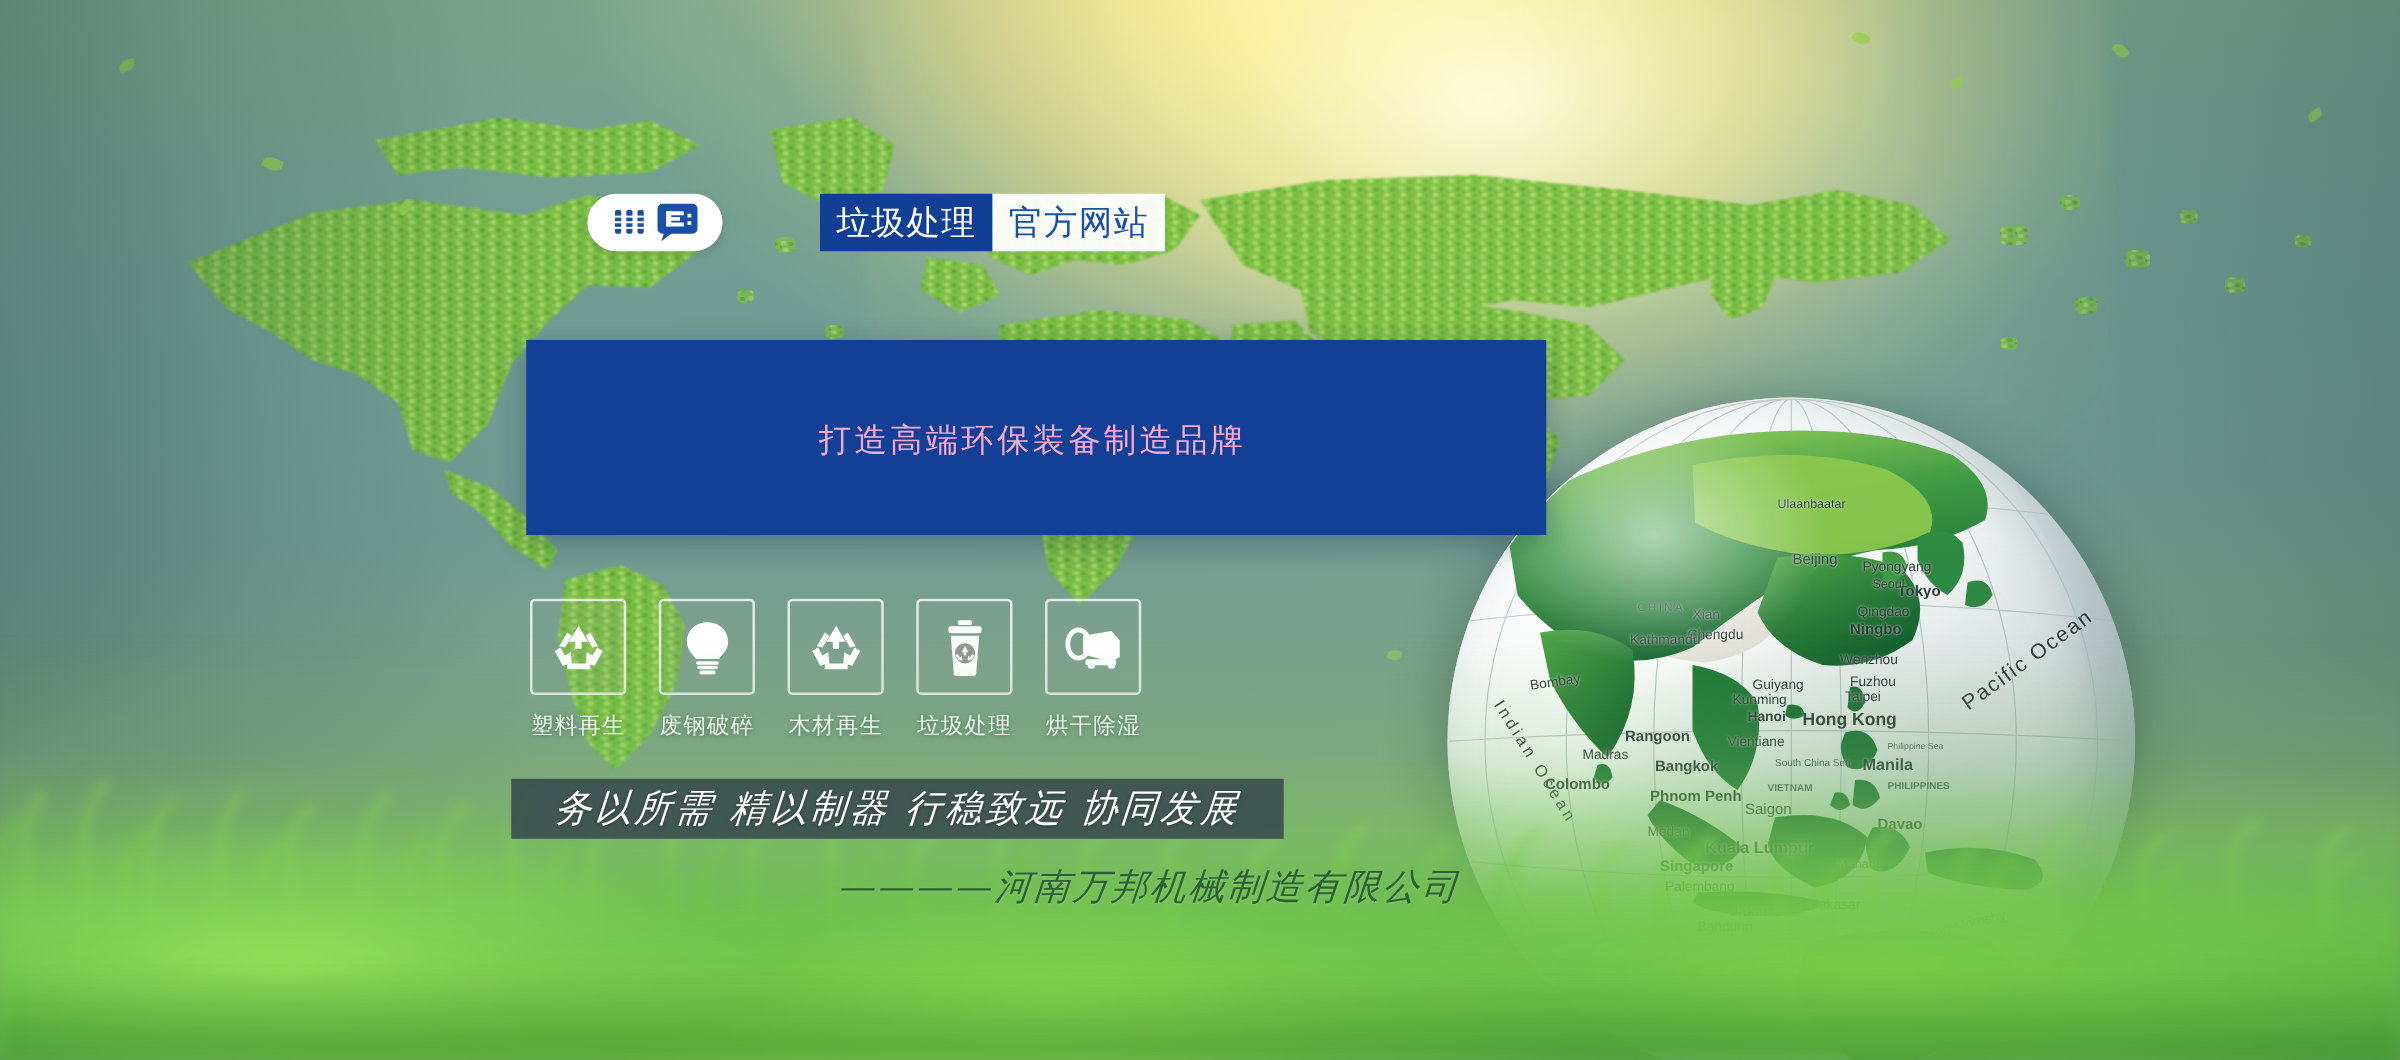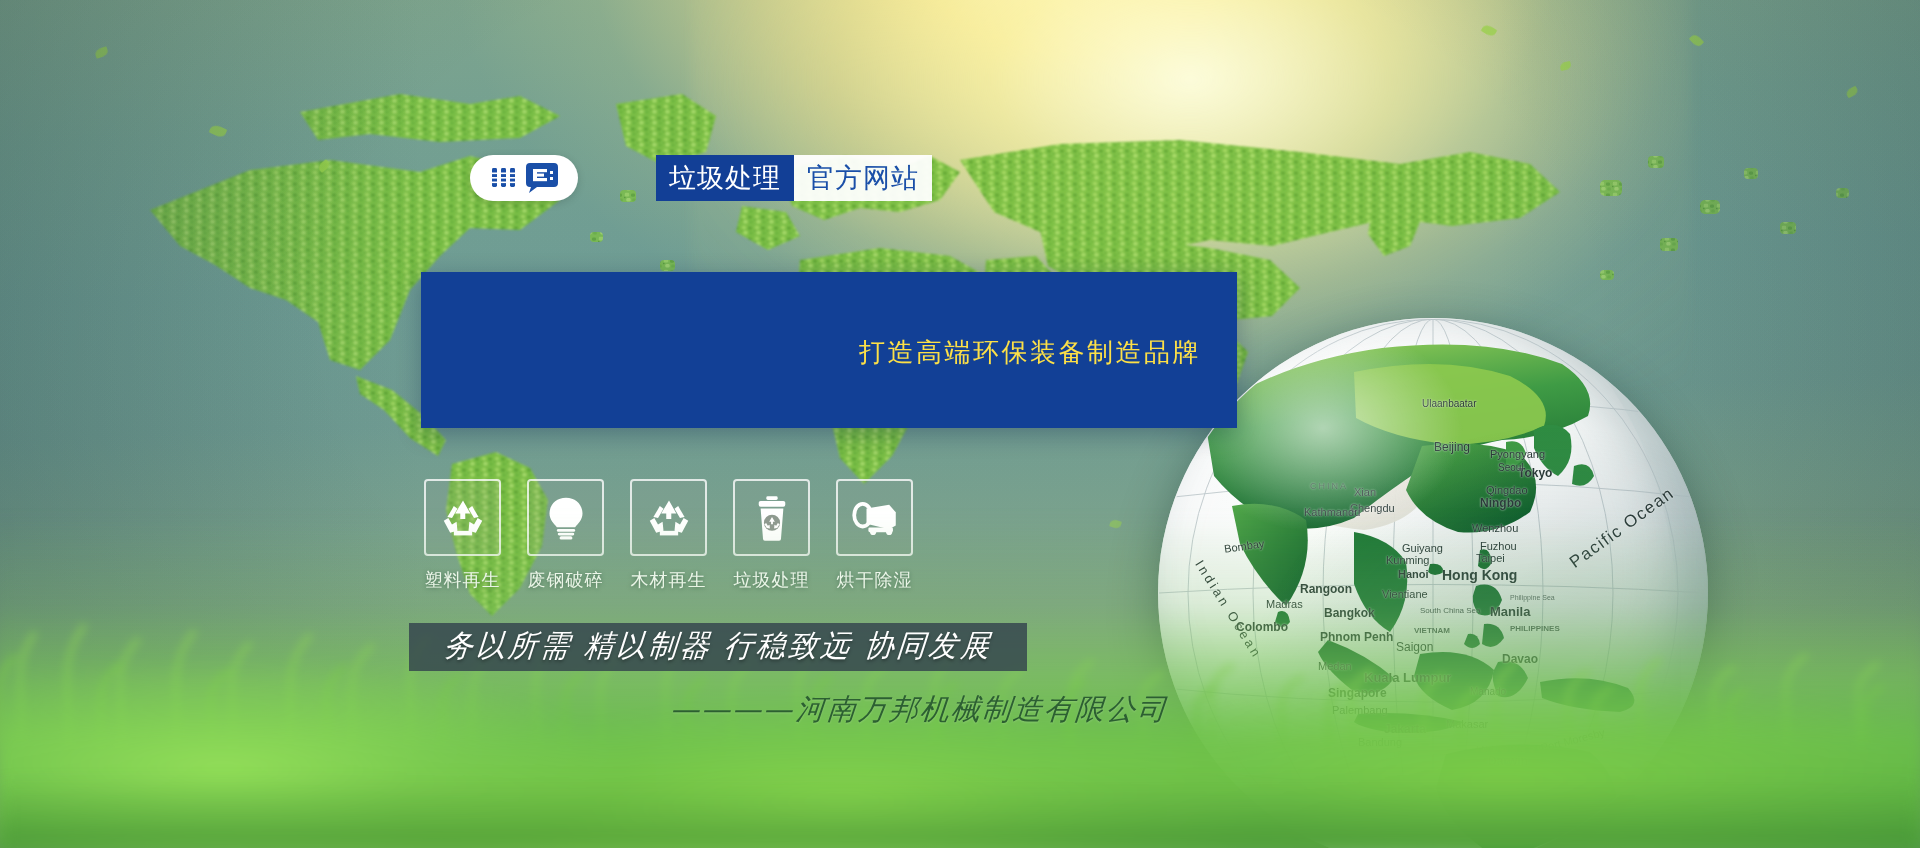--- a/index.html
+++ b/index.html
@@ -205,25 +205,25 @@
     color: #ffffff;
     font-size: 56px;
     line-height: 1.06;
     letter-spacing: 2px;
     font-weight: 300;
     font-family: "DejaVu Sans", sans-serif;
     text-shadow: 0 0 10px rgba(180,215,255,0.55);
     white-space: nowrap;
   }
   .banner-sub {
-    color: #fde047;
+    color: #f9a8d4;
     font-size: 26px;
     letter-spacing: 2.5px;
     margin-top: 0;
-    text-align: right;
+    text-align: center;
     font-weight: 300;
     font-family: "DejaVu Sans", sans-serif;
     white-space: nowrap;
   }
 
   
   .services {
     position: absolute;
     left: 424px; top: 479px;
     display: flex;

